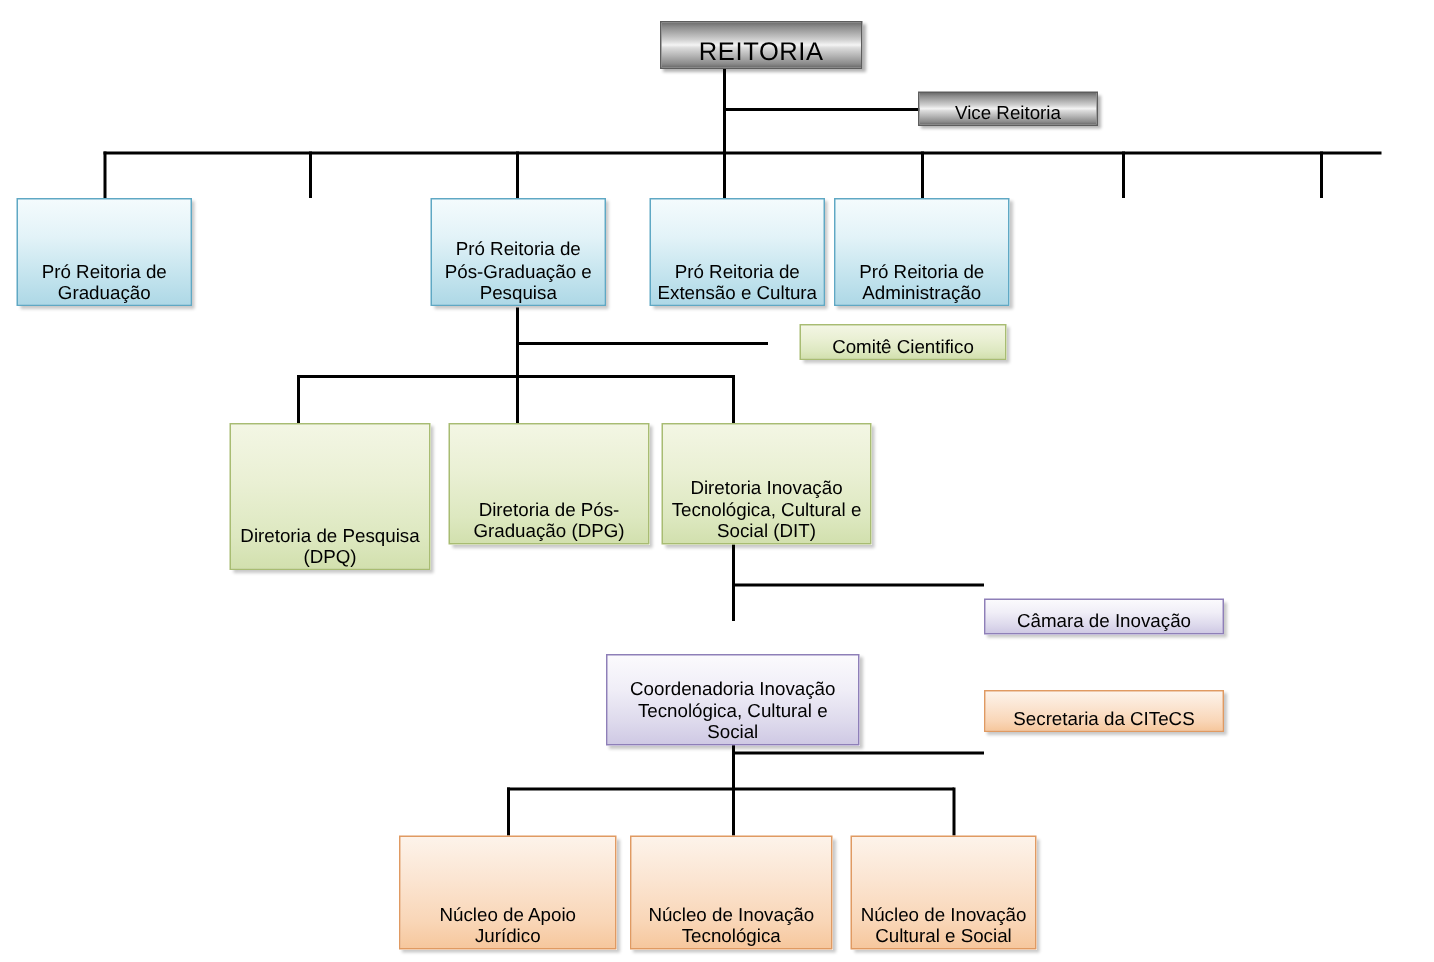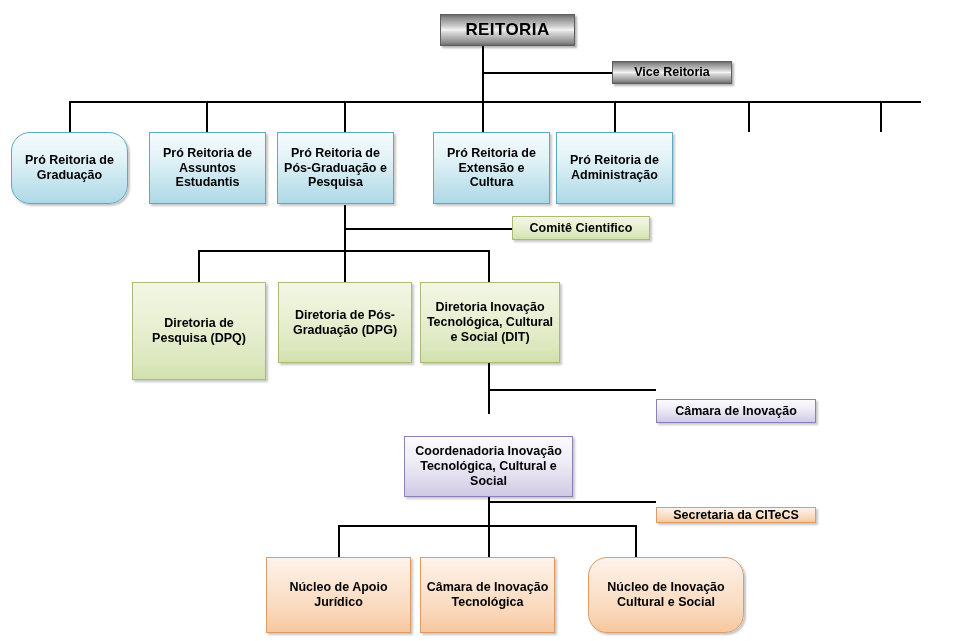--- a/index.html
+++ b/index.html
@@ -23,24 +23,24 @@
     background: #000000;
   }
   .line-v { width: 2px; }
   .line-h { height: 2px; }
 
   
   .node {
     position: absolute;
     box-sizing: border-box;
     display: flex;
-    align-items: center;
+    align-items: flex-end;
     justify-content: center;
     text-align: center;
-    font-weight: bold;
+    font-weight: normal;
     color: #000000;
     line-height: 1.18;
     border-style: solid;
     border-width: 1px;
   }
   .node .lbl { display: block; width: 100%; padding: 0 3px; }
 
   
   .node.silver {
     background: linear-gradient(to bottom,
@@ -53,20 +53,21 @@
   .node.blue {
     background: linear-gradient(to bottom, #f4fbfd 0%, #e3f3f8 35%, #c4e4ee 72%, #aed8e6 100%);
     border-color: #5fa8c4;
     box-shadow: 2px 2px 2px rgba(0,0,0,0.22);
   }
   
   .node.green {
     background: linear-gradient(to bottom, #f3f6e4 0%, #eaf0d4 40%, #dde8c0 78%, #d2e0ae 100%);
     border-color: #a8bc72;
     box-shadow: 2px 2px 2px rgba(0,0,0,0.22);
+    margin-left: 21px;
   }
   
   .node.purple {
     background: linear-gradient(to bottom, #fbfafd 0%, #f0eef7 38%, #ddd9ec 76%, #cfc9e4 100%);
     border-color: #8e7fb8;
     box-shadow: 2px 2px 2px rgba(0,0,0,0.22);
     margin-top: 22px;
   }
   
   .node.orange {
@@ -122,27 +123,24 @@
   <div class="line-v" style="left:635px; top:525px; height:32px;"></div>
 
   <div class="node silver root" style="left:440px; top:14px; width:135px; height:32px;">
     <span class="lbl">REITORIA</span>
   </div>
 
   <div class="node silver side" style="left:612px; top:61px; width:120px; height:23px;">
     <span class="lbl">Vice Reitoria</span>
   </div>
 
-  <div class="node blue main" style="left:11px; top:132px; width:117px; height:72px;border-radius:19px;">
+  <div class="node blue main" style="left:11px; top:132px; width:117px; height:72px;">
     <span class="lbl">Pró Reitoria de Graduação</span>
   </div>
-  <div class="node blue main" style="left:149px; top:132px; width:117px; height:72px;">
-    <span class="lbl">Pró Reitoria de Assuntos Estudantis</span>
-  </div>
-  <div class="node blue main" style="left:277px; top:132px; width:117px; height:72px;">
+  <div class="node blue main" style="left:287px; top:132px; width:117px; height:72px;">
     <span class="lbl">Pró Reitoria de Pós-Graduação e Pesquisa</span>
   </div>
   <div class="node blue main" style="left:423px; top:132px; width:117px; height:72px;margin-left:10px;">
     <span class="lbl">Pró Reitoria de Extensão e Cultura</span>
   </div>
   <div class="node blue main" style="left:556px; top:132px; width:117px; height:72px;">
     <span class="lbl">Pró Reitoria de Administração</span>
   </div>
 
   <div class="node green side" style="left:512px; top:216px; width:138px; height:24px;">
@@ -160,27 +158,27 @@
   </div>
 
   <div class="node purple side" style="left:656px; top:377px; width:160px; height:24px;">
     <span class="lbl">Câmara de Inovação</span>
   </div>
 
   <div class="node purple unit" style="left:404px; top:414px; width:169px; height:61px;">
     <span class="lbl">Coordenadoria Inovação Tecnológica, Cultural e Social</span>
   </div>
 
-  <div class="node orange side" style="left:656px; top:507px; width:160px; height:16px;">
+  <div class="node orange side" style="left:656px; top:460px; width:160px; height:28px;">
     <span class="lbl">Secretaria da CITeCS</span>
   </div>
 
   <div class="node orange unit" style="left:266px; top:557px; width:145px; height:76px;">
     <span class="lbl">Núcleo de Apoio Jurídico</span>
   </div>
   <div class="node orange unit" style="left:420px; top:557px; width:135px; height:76px;">
-    <span class="lbl">Câmara de Inovação Tecnológica</span>
+    <span class="lbl">Núcleo de Inovação Tecnológica</span>
   </div>
-  <div class="node orange unit" style="left:588px; top:557px; width:156px; height:76px;border-radius:19px;">
+  <div class="node orange unit" style="left:567px; top:557px; width:124px; height:76px;">
     <span class="lbl">Núcleo de Inovação Cultural e Social</span>
   </div>
 
 </div>
 
 </body></html>

